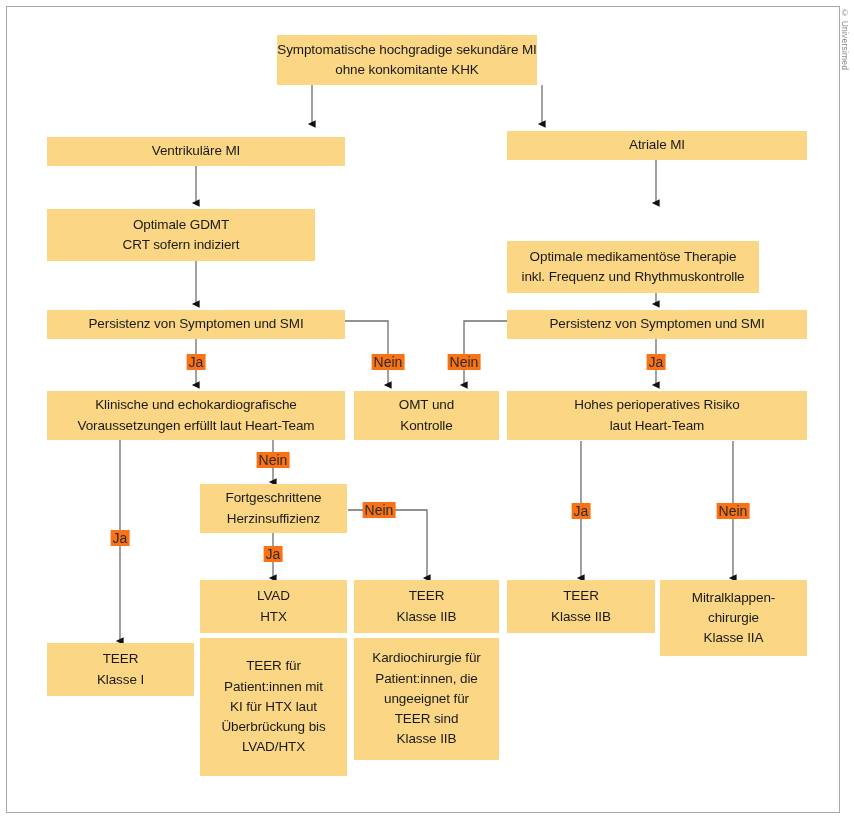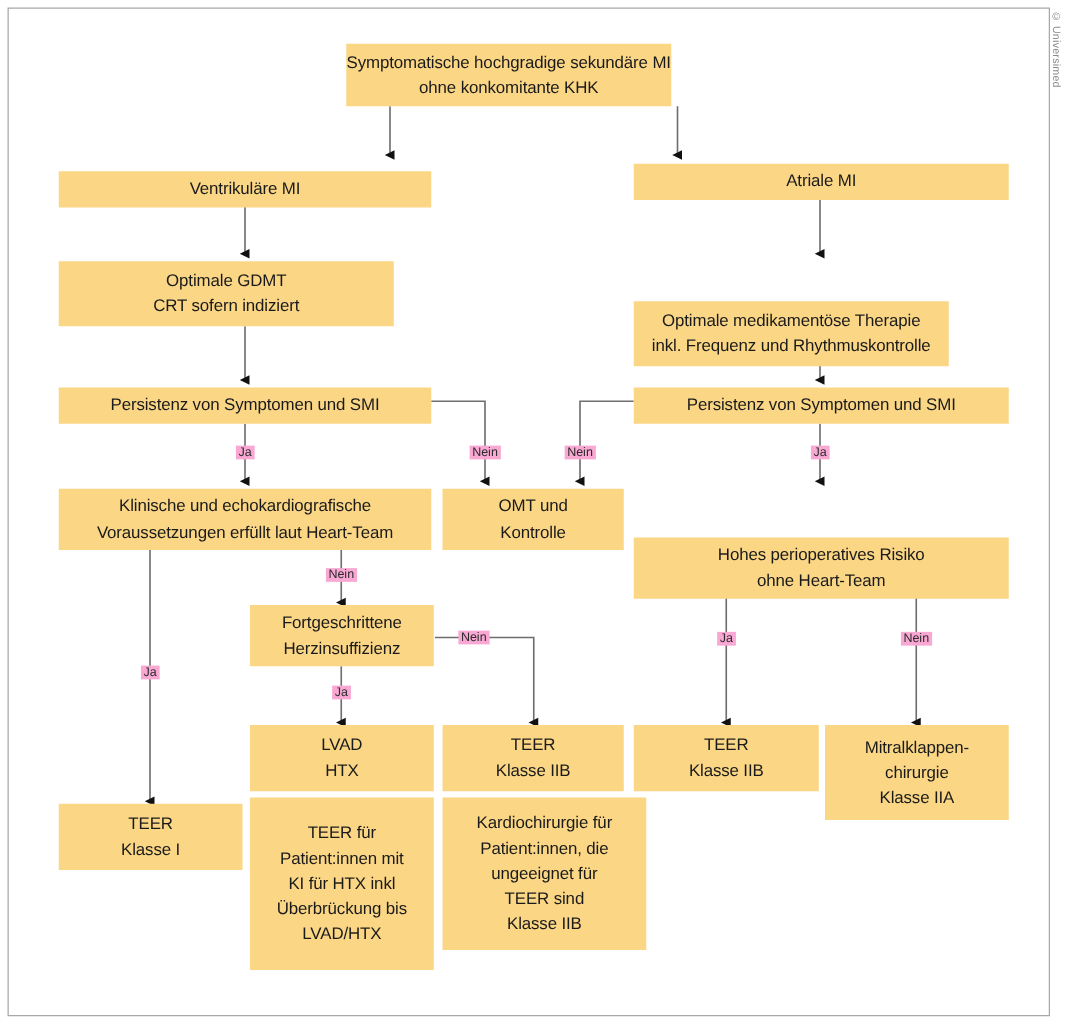--- a/index.html
+++ b/index.html
@@ -47,23 +47,23 @@
     text-align: center;
     box-sizing: border-box;
     font-size: 13.5px;
     line-height: 1.5;
     padding: 4px 6px;
     letter-spacing: -0.1px;
   }
   .node .line { display: block; white-space: nowrap; }
   .edge-label {
     position: absolute;
-    font-size: 10px;
+    font-size: 14px;
     color: #2b2b2b;
-    background: #f9a8d4;
+    background: #f97316;
     padding: 0 2px;
     transform: translate(-50%, -50%);
     white-space: nowrap;
     letter-spacing: 0;
   }
   #copyright {
     position: absolute;
     right: 4px;
     top: 8px;
     font-size: 8.5px;
@@ -156,23 +156,23 @@
   <div class="node" style="left:354px; top:391px; width:145px; height:49px;">
     <span class="line">OMT und</span>
     <span class="line">Kontrolle</span>
   </div>
 
   <div class="node" style="left:47px; top:391px; width:298px; height:49px;">
     <span class="line">Klinische und echokardiografische</span>
     <span class="line">Voraussetzungen erfüllt laut Heart-Team</span>
   </div>
 
-  <div class="node" style="left:507px; top:391px; width:300px; height:49px;margin-top:39px;">
+  <div class="node" style="left:507px; top:391px; width:300px; height:49px;">
     <span class="line">Hohes perioperatives Risiko</span>
-    <span class="line">ohne Heart-Team</span>
+    <span class="line">laut Heart-Team</span>
   </div>
 
   <div class="node" style="left:200px; top:484px; width:147px; height:49px;">
     <span class="line">Fortgeschrittene</span>
     <span class="line">Herzinsuffizienz</span>
   </div>
 
   <div class="node" style="left:200px; top:580px; width:147px; height:53px;">
     <span class="line">LVAD</span>
     <span class="line">HTX</span>
@@ -195,26 +195,26 @@
   </div>
 
   <div class="node" style="left:47px; top:643px; width:147px; height:53px;">
     <span class="line">TEER</span>
     <span class="line">Klasse I</span>
   </div>
 
   <div class="node" style="left:200px; top:638px; width:147px; height:138px;">
     <span class="line">TEER für</span>
     <span class="line">Patient:innen mit</span>
-    <span class="line">KI für HTX inkl</span>
+    <span class="line">KI für HTX laut</span>
     <span class="line">Überbrückung bis</span>
     <span class="line">LVAD/HTX</span>
   </div>
 
-  <div class="node" style="left:354px; top:638px; width:163px; height:122px;">
+  <div class="node" style="left:354px; top:638px; width:145px; height:122px;">
     <span class="line">Kardiochirurgie für</span>
     <span class="line">Patient:innen, die</span>
     <span class="line">ungeeignet für</span>
     <span class="line">TEER sind</span>
     <span class="line">Klasse IIB</span>
   </div>
 
   <span class="edge-label" style="left:196px; top:362px;">Ja</span>
   <span class="edge-label" style="left:388px; top:362px;">Nein</span>
   <span class="edge-label" style="left:464px; top:362px;">Nein</span>

